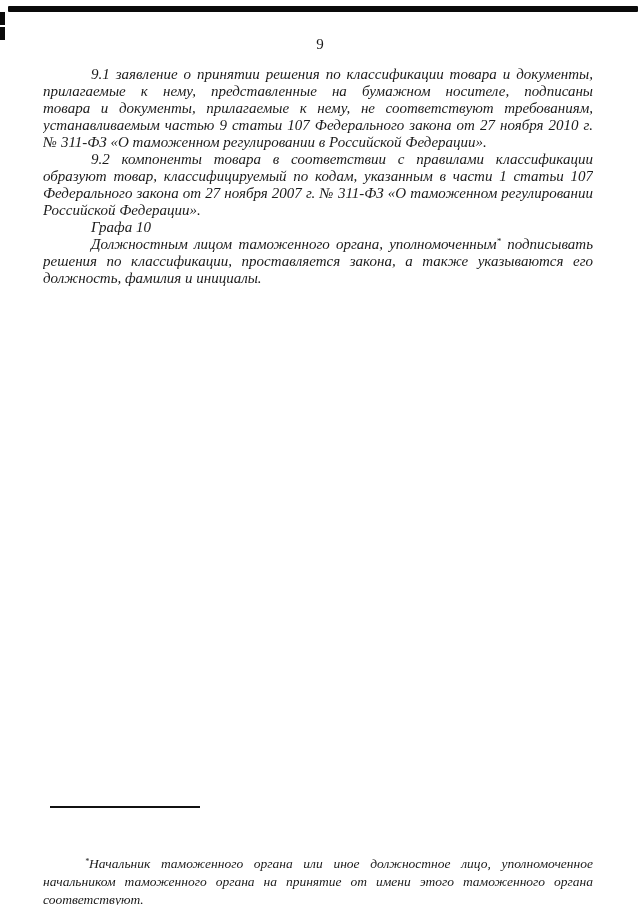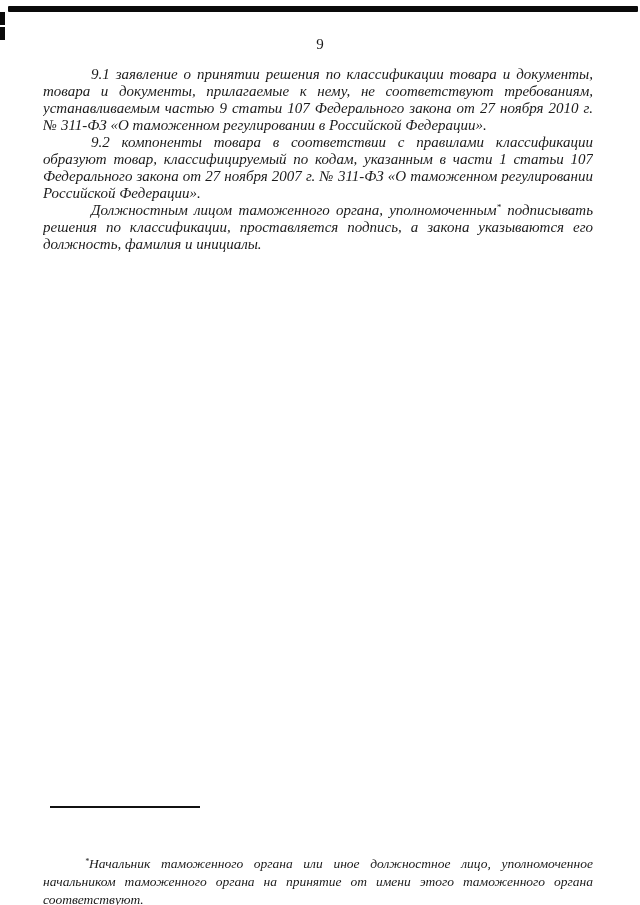--- a/index.html
+++ b/index.html
@@ -81,32 +81,34 @@
 
   <div class="artifact-top-bar"></div>
   <div class="artifact-tick t1"></div>
   <div class="artifact-tick t2"></div>
 
   <div class="page-number">9</div>
 
   <div class="body-text">
 
     <div class="line jl indent">9.1 заявление о принятии решения по классификации товара и документы,</div>
+    <div class="line jl">прилагаемые к нему, представленные на бумажном носителе, подписаны</div>
     <div class="line jl">товара и документы, прилагаемые к нему, не соответствуют требованиям,</div>
     <div class="line jl">устанавливаемым частью 9 статьи 107 Федерального закона от 27 ноября 2010 г.</div>
     <div class="line ll">№ 311-ФЗ «О таможенном регулировании в Российской Федерации».</div>
 
     <div class="line jl indent">9.2 компоненты товара в соответствии с правилами классификации товаров не</div>
     <div class="line jl">образуют товар, классифицируемый по кодам, указанным в части 1 статьи 107</div>
     <div class="line jl">Федерального закона от 27 ноября 2007 г. № 311-ФЗ «О таможенном регулировании в</div>
     <div class="line ll">Российской Федерации».</div>
 
+    <div class="line ll indent">Графа 10</div>
 
     <div class="line jl indent"><span>Должностным лицом таможенного органа, уполномоченным</span><sup class="fn-mark">*</sup><span> подписывать</span></div>
-    <div class="line jl">решения по классификации, проставляется подпись, а закона указываются его</div>
+    <div class="line jl">решения по классификации, проставляется закона, а также указываются его</div>
     <div class="line ll">должность, фамилия и инициалы.</div>
   </div>
 
   <div class="footnote-rule"></div>
 
   <div class="footnote">
     <div class="line jl indent"><sup class="fn-mark">*</sup><span>Начальник таможенного органа или иное должностное лицо, уполномоченное</span></div>
     <div class="line jl">начальником таможенного органа на принятие от имени этого таможенного органа решений по</div>
     <div class="line ll">соответствуют.</div>
   </div>

